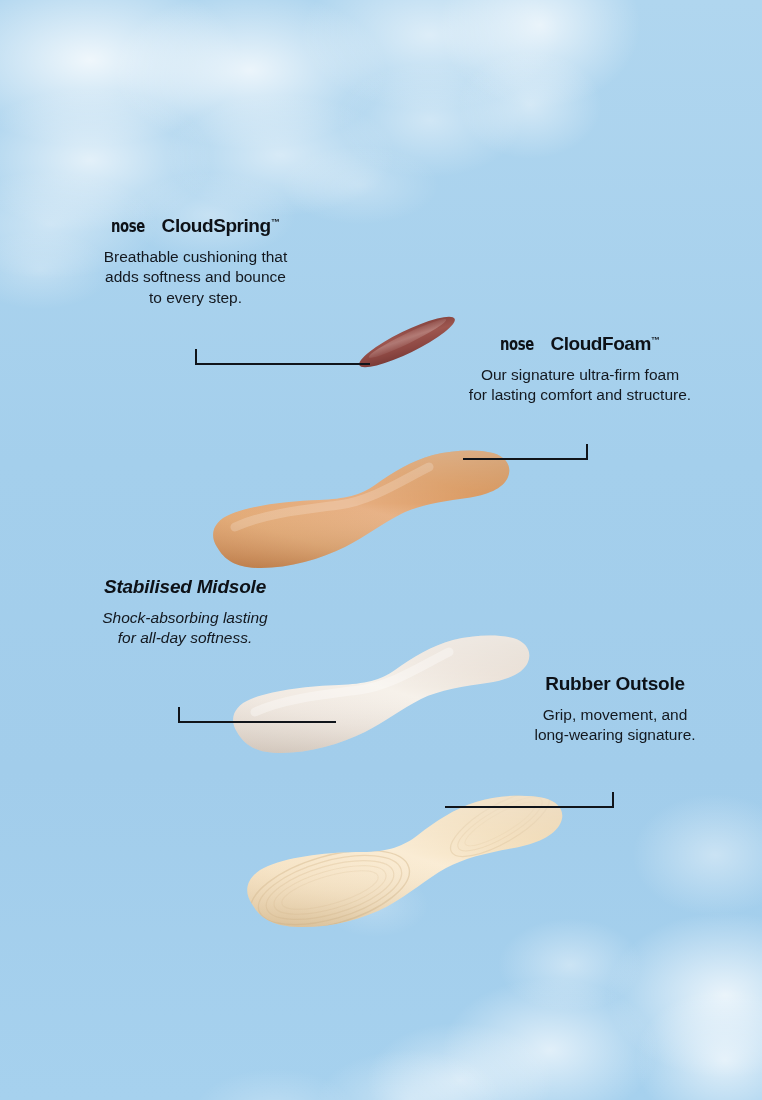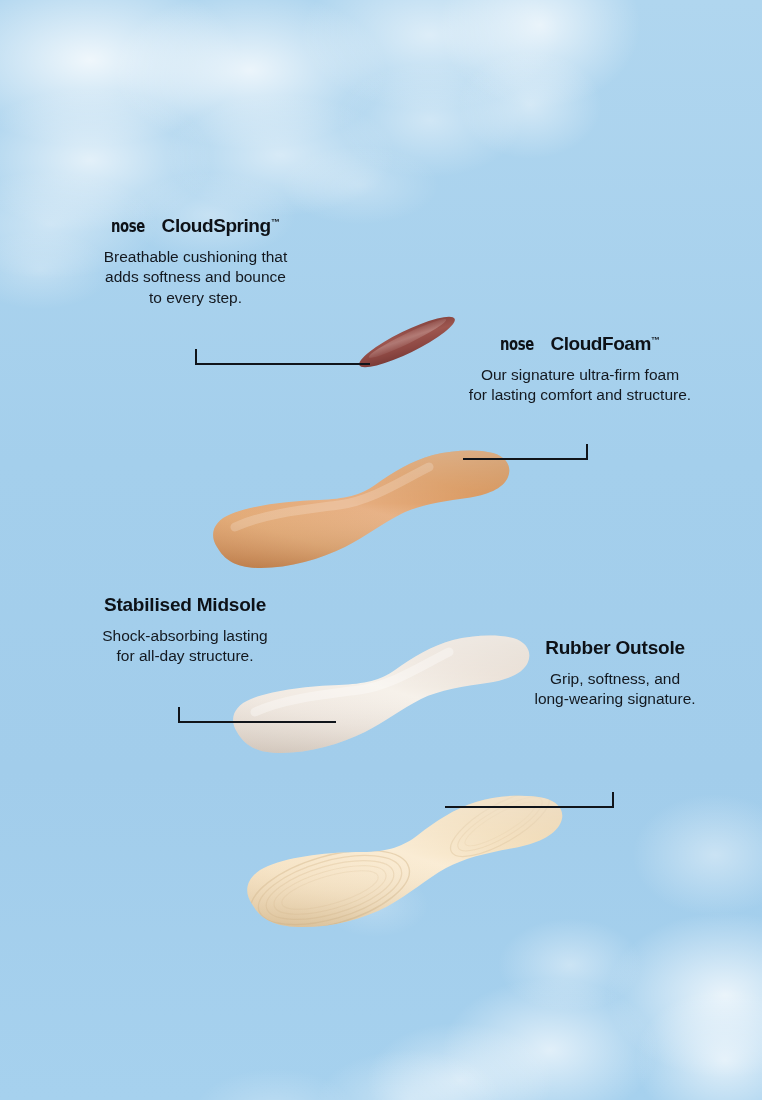--- a/index.html
+++ b/index.html
@@ -359,29 +359,29 @@
   <div class="callout center" style="left:420px; top:333px; width:320px;">
     <h2 class="heading">
       <span class="brand">nose</span><span class="product"> CloudFoam</span><span class="tm">™</span>
     </h2>
     <p class="body">
       <span>Our signature ultra-firm foam</span><br>
       <span>for lasting comfort and structure.</span>
     </p>
   </div>
 
-  <div class="callout center" style="left:40px; top:594px; width:290px;">
+  <div class="callout center" style="left:40px; top:576px; width:290px;font-style:italic;">
     <h2 class="heading">Stabilised Midsole</h2>
     <p class="body">
       <span>Shock-absorbing lasting</span><br>
-      <span>for all-day structure.</span>
+      <span>for all-day softness.</span>
     </p>
   </div>
 
-  <div class="callout center" style="left:490px; top:637px; width:250px;">
+  <div class="callout center" style="left:490px; top:673px; width:250px;">
     <h2 class="heading">Rubber Outsole</h2>
     <p class="body">
-      <span>Grip, softness, and</span><br>
+      <span>Grip, movement, and</span><br>
       <span>long-wearing signature.</span>
     </p>
   </div>
 
 </div>
 
 </body></html>

